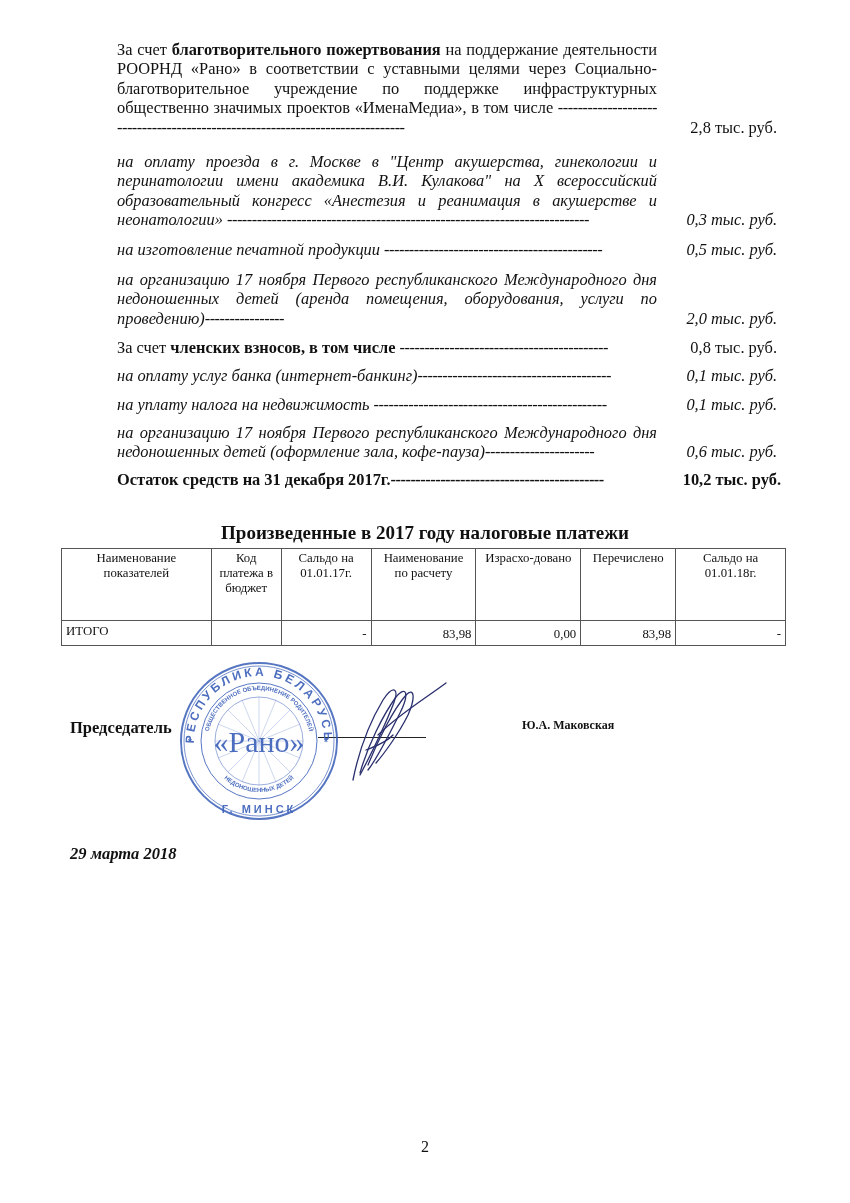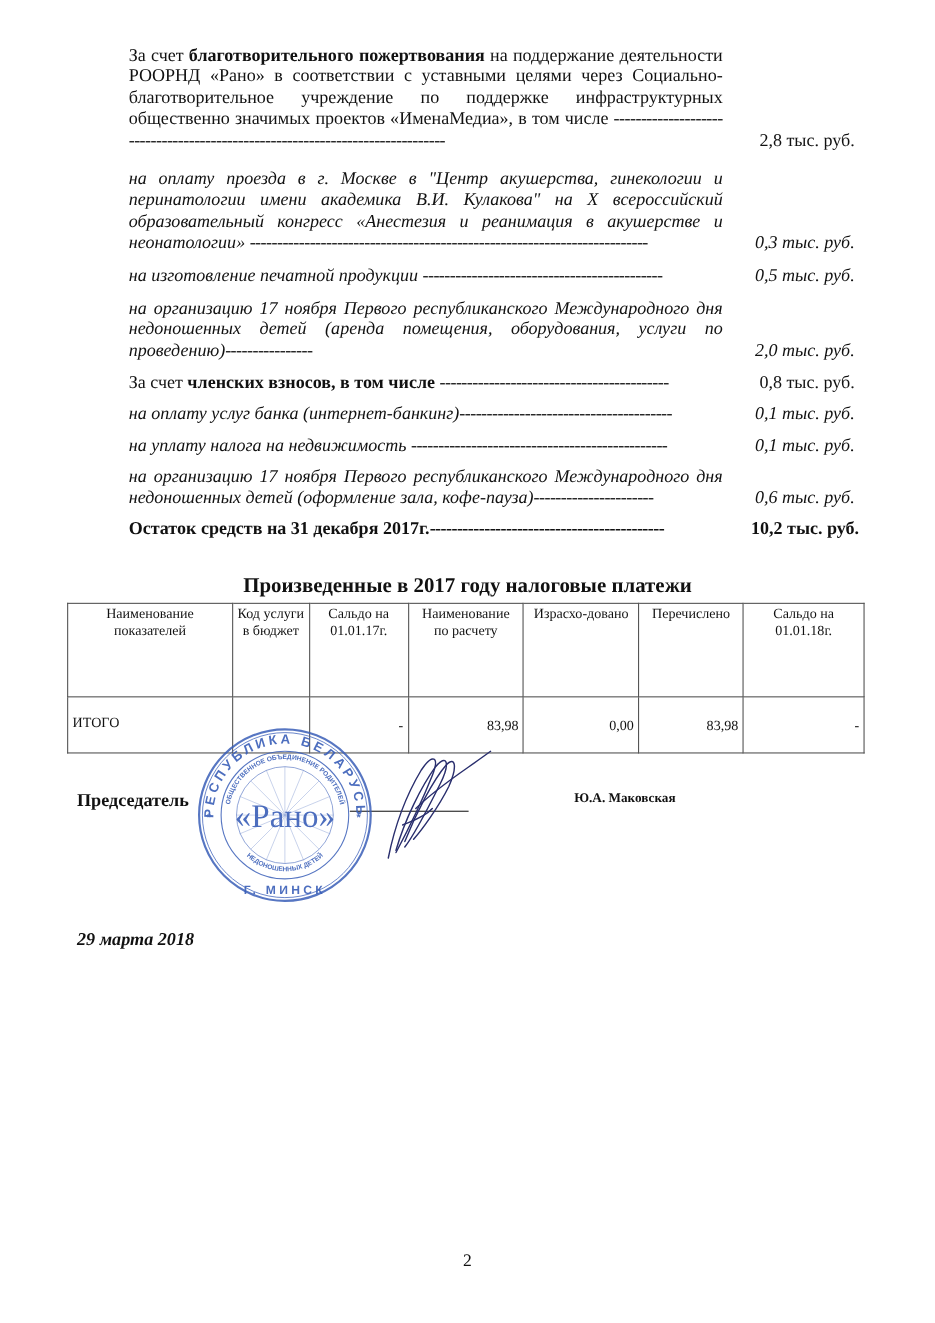--- a/index.html
+++ b/index.html
@@ -12,21 +12,21 @@
   .block .amt { position: absolute; right: 0; bottom: 0; white-space: nowrap; }
   .it { font-style: italic; }
   .bd { font-weight: bold; }
   .dash { letter-spacing: -0.5px; }
 
   .section-title { position: absolute; left: 0; width: 850px; top: 504px; text-align: center;
                    font-weight: bold; font-size: 19px; margin-top: 18px; }
 
   table.tax { position: absolute; left: 61px; top: 548px; width: 725px; border-collapse: collapse;
               font-size: 12.8px; line-height: 15px; }
-  table.tax th, table.tax td { border: 1px solid #555; padding: 16px 4px; vertical-align: top; margin-left: 23px; }
+  table.tax th, table.tax td { border: 1px solid #555; padding: 3px 4px; vertical-align: top; margin-left: 23px; }
   table.tax th { font-weight: normal; text-align: center; height: 66px; padding-top: 2px; }
   table.tax td.num { text-align: right; vertical-align: bottom; }
   table.tax tr.r1 td { height: 30px; }
   table.tax tr.r2 td { height: 18px; }
 
   .sig-label { position: absolute; left: 70px; top: 718px; font-weight: bold; font-size: 16.5px; }
   .sig-line { position: absolute; left: 318px; top: 737px; width: 108px; border-top: 1px solid #222; }
   .sig-name { position: absolute; left: 522px; top: 718px; font-weight: bold; font-size: 12px; }
   .date { position: absolute; left: 70px; top: 844px; font-style: italic; font-weight: bold; font-size: 16.5px; }
   .page-num { position: absolute; left: 0; width: 850px; top: 1138px; text-align: center; font-size: 16px; }
@@ -92,21 +92,21 @@
         <col style="width:70px">
         <col style="width:90px">
       <col style="width:105px">
         <col style="width:105px">
         <col style="width:95px">
         <col style="width:110px">
     </colgroup>
     <thead>
       <tr>
         <th>Наименование показателей</th>
-        <th>Код услуги в бюджет</th>
+        <th>Код платежа в бюджет</th>
         <th>Сальдо на 01.01.17г.</th>
         <th>Наименование по расчету</th>
         <th>Израсхо-довано</th>
         <th>Перечислено</th>
         <th>Сальдо на 01.01.18г.</th>
       </tr>
     </thead>
     <tbody>
       <tr class="r2">
         <td>ИТОГО</td>

